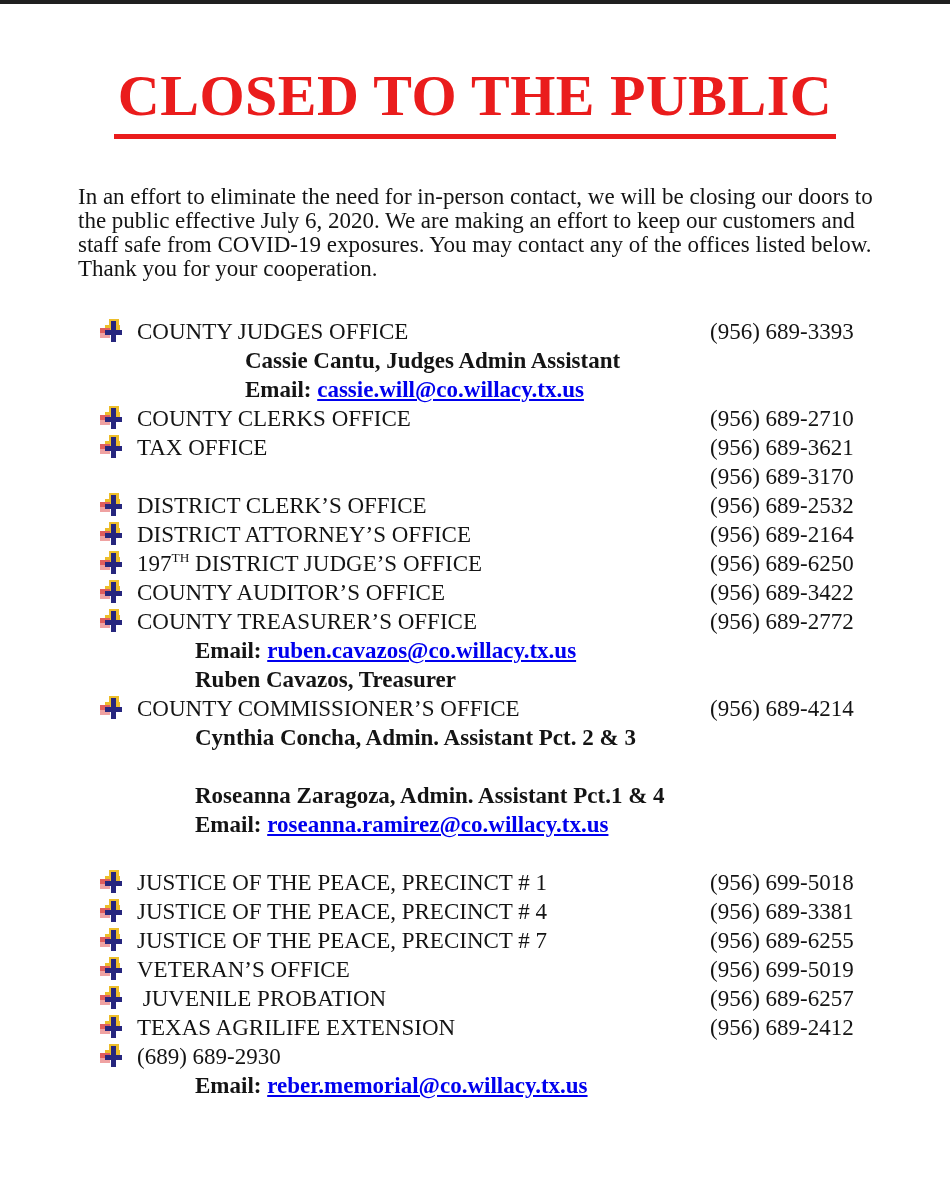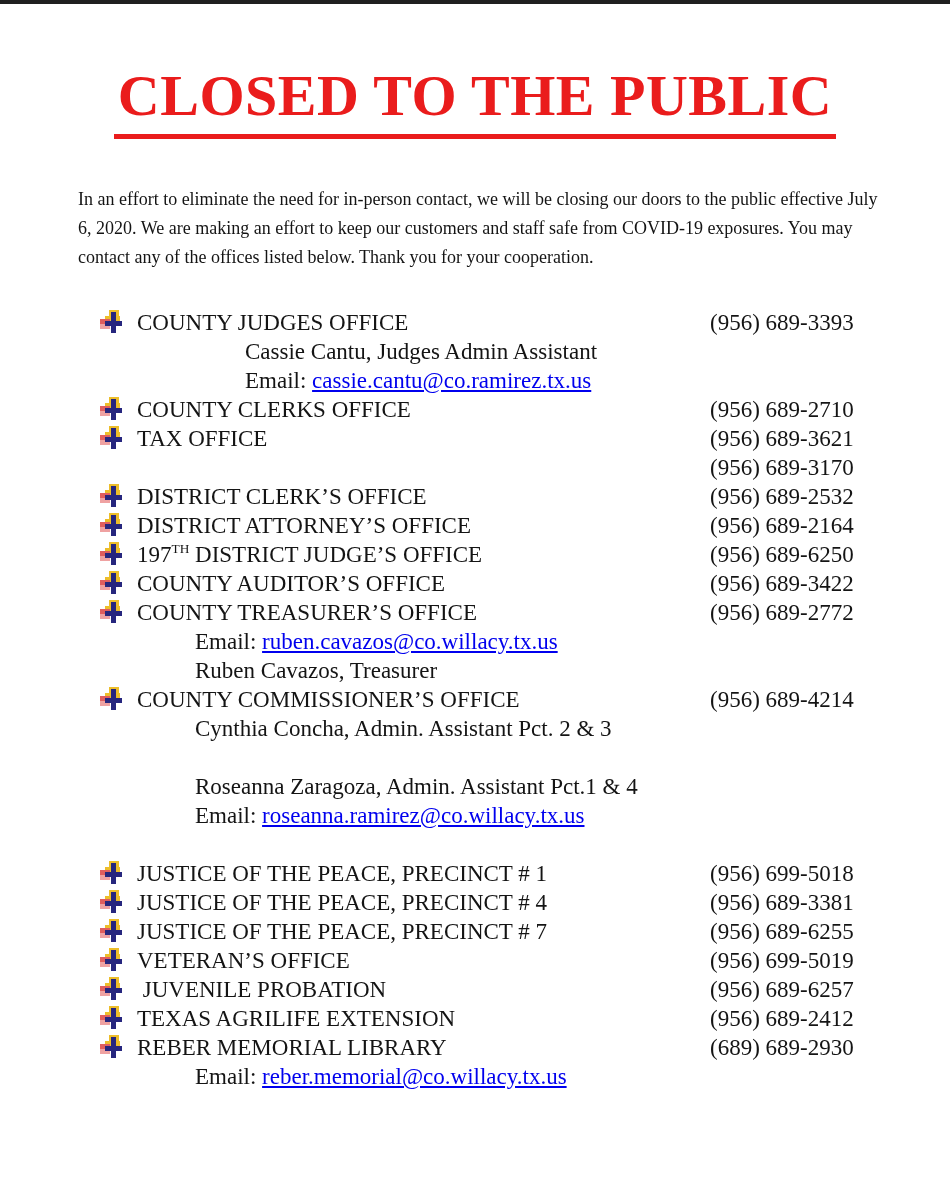--- a/index.html
+++ b/index.html
@@ -23,32 +23,32 @@
   .title-text{
     display:inline-block;
     font-size:58px;font-weight:bold;color:var(--red);
     line-height:1.12;letter-spacing:0.5px;
     border-bottom:5px solid var(--red);
     padding:0 4px 5px 4px;
     margin-top:36px;
   }
   .intro{
     margin:46px 64px 0 78px;
-    font-size:18px;line-height:29px;
+    font-size:23px;line-height:24px;
   }
   .directory{
     margin:36px 0 0 100px;
     font-size:23px;line-height:29px;
   }
   .row{display:flex;align-items:baseline;min-height:29px;}
   .row.blank{height:29px;}
   .bullet-cell{flex:none;width:37px;align-self:center;position:relative;height:26px;}
   .label-cell{flex:none;width:573px;white-space:pre;}
   .phone-cell{flex:none;white-space:pre;}
-  .detail{display:block;}
+  .detail{display:block;font-weight:bold;}
   .detail.lg{padding-left:145px;}
   .detail.md{padding-left:95px;}
   .email-link{color:var(--link);text-decoration:underline;cursor:pointer;}
   sup{font-size:0.58em;line-height:0;text-align:center;}
   
   .bullet{position:absolute;left:0;top:1px;width:24px;height:24px;}
   .bullet span{position:absolute;display:block;}
   .b-y1{left:9px;top:0;width:10px;height:7px;background:var(--bullet-yellow);}
   .b-y2{left:5px;top:6px;width:15px;height:6px;background:var(--bullet-yellow);}
   .b-r{left:0;top:9px;width:10px;height:6px;background:var(--bullet-red);}
@@ -77,21 +77,21 @@
             <span class="b-r"></span>
             <span class="b-p"></span>
             <span class="b-nv"></span>
             <span class="b-nh"></span>
           </span>
         </span>
         <span class="label-cell">COUNTY JUDGES OFFICE</span>
         <span class="phone-cell">(956) 689-3393</span>
       </div>
       <div class="row detail lg"><span>Cassie Cantu, Judges Admin Assistant</span></div>
-      <div class="row detail lg"><span>Email: </span><a class="email-link">cassie.cantu@co.ramirez.tx.us</a></div>
+      <div class="row detail lg"><span>Email: </span><a class="email-link">cassie.will@co.willacy.tx.us</a></div>
       <div class="row">
         <span class="bullet-cell">
           <span class="bullet">
             <span class="b-y1"></span>
             <span class="b-y2"></span>
             <span class="b-r"></span>
             <span class="b-p"></span>
             <span class="b-nv"></span>
             <span class="b-nh"></span>
           </span>
@@ -297,18 +297,17 @@
         <span class="bullet-cell">
           <span class="bullet">
             <span class="b-y1"></span>
             <span class="b-y2"></span>
             <span class="b-r"></span>
             <span class="b-p"></span>
             <span class="b-nv"></span>
             <span class="b-nh"></span>
           </span>
         </span>
-        <span class="label-cell">REBER MEMORIAL LIBRARY</span>
         <span class="phone-cell">(689) 689-2930</span>
       </div>
       <div class="row detail md"><span>Email: </span><a class="email-link">reber.memorial@co.willacy.tx.us</a></div>
     </div>
 </div>
 
 </body></html>

